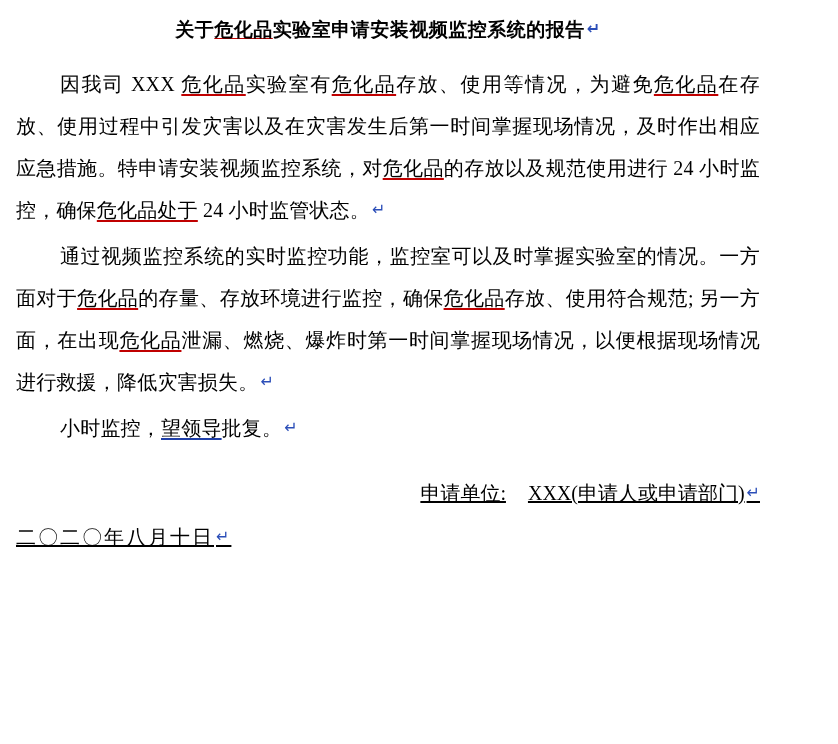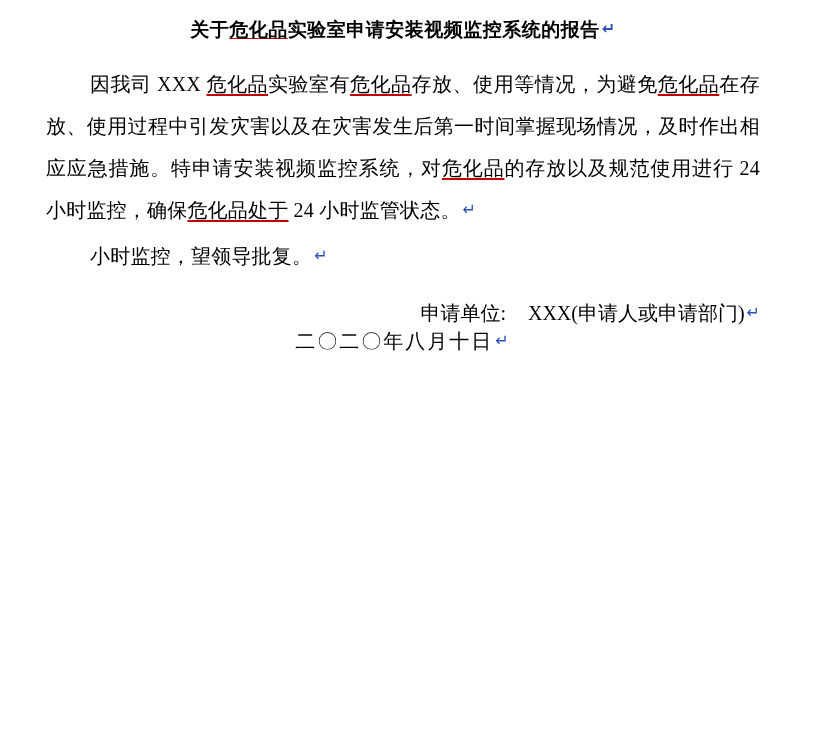--- a/index.html
+++ b/index.html
@@ -12,21 +12,21 @@
     height: 744px;
     font-family: "Liberation Serif", "DejaVu Serif", serif;
     color: #000000;
     overflow: hidden;
   }
   .page {
     position: relative;
     width: 838px;
     height: 564px;
     box-sizing: border-box;
-    padding: 14px 78px 0 46px;
+    padding: 14px 78px 0 16px;
   }
   .doc-title {
     text-align: center;
     font-family: "Liberation Sans", "DejaVu Sans", sans-serif;
     font-weight: bold;
     font-size: 19px;
     line-height: 30px;
     margin: 0 0 18px 0;
     letter-spacing: 0.5px;
   }
@@ -44,58 +44,61 @@
     letter-spacing: 0.2px;
   }
   .indent { text-indent: 44px; }
   .salutation { margin-bottom: 10px; }
   .u-red {
     text-decoration: underline;
     text-decoration-color: #c00000;
     text-underline-offset: 3px;
   }
   .u-blue {
+    text-decoration: underline;
     text-decoration-color: #1f3fa8;
     text-underline-offset: 3px;
   }
   .pilcrow {
     color: #2b4eb8;
     font-family: "Liberation Sans", "DejaVu Sans", sans-serif;
     font-size: 16px;
     vertical-align: 2px;
     padding-left: 2px;
   }
   .sign-block {
     margin-top: 22px;
     font-size: 20px;
-    line-height: 28px;
+    line-height: 44px;
+    text-decoration: underline;
   }
   .sign-line {
     text-align: right;
     padding-right: 0px;
     white-space: nowrap;
   }
   .sign-line .gap { display: inline-block; width: 22px; }
   .date-line {
-    text-align: center;
+    text-align: left;
     letter-spacing: 2px;
   }
 </style>
 </head>
 <body>
 
 <div class="page">
 
   <h1 class="doc-title">
     <span>关于</span><span class="u">危化品</span><span>实验室申请安装视频监控系统的报告</span><span class="pilcrow">↵</span>
   </h1>
 
 
   <div id="body-paragraphs">
       <p class="para indent"><span>因我司 XXX </span><span class="u-red">危化品</span><span>实验室有</span><span class="u-red">危化品</span><span>存放、使用等情况，为避免</span><span class="u-red">危化品</span><span>在存放、使用过程中引发灾害以及在灾害发生后第一时间掌握现场情况，及时作出相应应急措施。特申请安装视频监控系统，对</span><span class="u-red">危化品</span><span>的存放以及规范使用进行 24 小时监控，确保</span><span class="u-red">危化品处于</span><span> 24 小时监管状态。</span><span class="pilcrow">↵</span></p>
+      <p class="para indent"><span>通过视频监控系统的实时监控功能，监控室可以及时掌握实验室的情况。一方面对于</span><span class="u-red">危化品</span><span>的存量、存放环境进行监控，确保</span><span class="u-red">危化品</span><span>存放、使用符合规范; 另一方面，在出现</span><span class="u-red">危化品</span><span>泄漏、燃烧、爆炸时第一时间掌握现场情况，以便根据现场情况进行救援，降低灾害损失。</span><span class="pilcrow">↵</span></p>
       <p class="para indent"><span>小时监控，</span><span class="u-blue">望领导</span><span>批复。</span><span class="pilcrow">↵</span></p>
     </div>
 
   <div class="sign-block">
     <div class="sign-line">
       <span>申请单位:</span><span class="gap"></span><span>XXX(申请人或申请部门)</span><span class="pilcrow">↵</span>
     </div>
     <div class="sign-line date-line">
       <span>二〇二〇年八月十日</span><span class="pilcrow">↵</span>
     </div>

